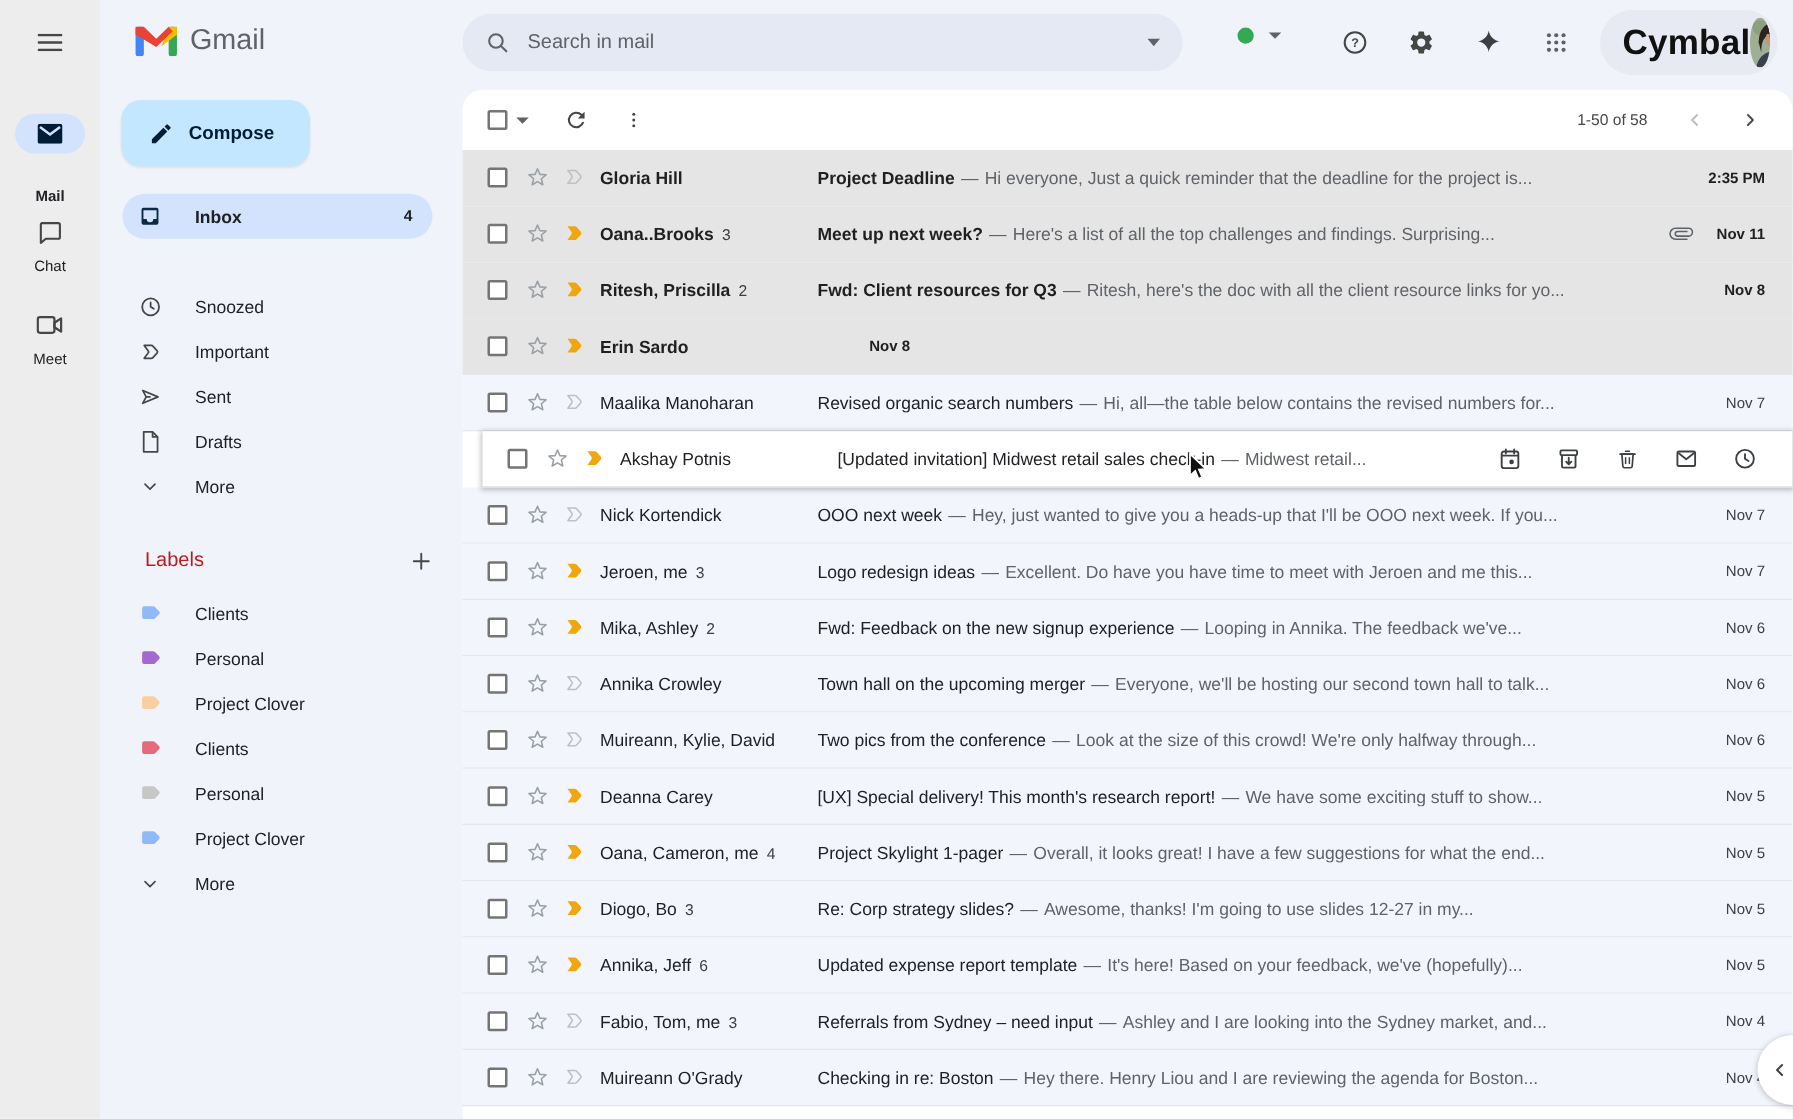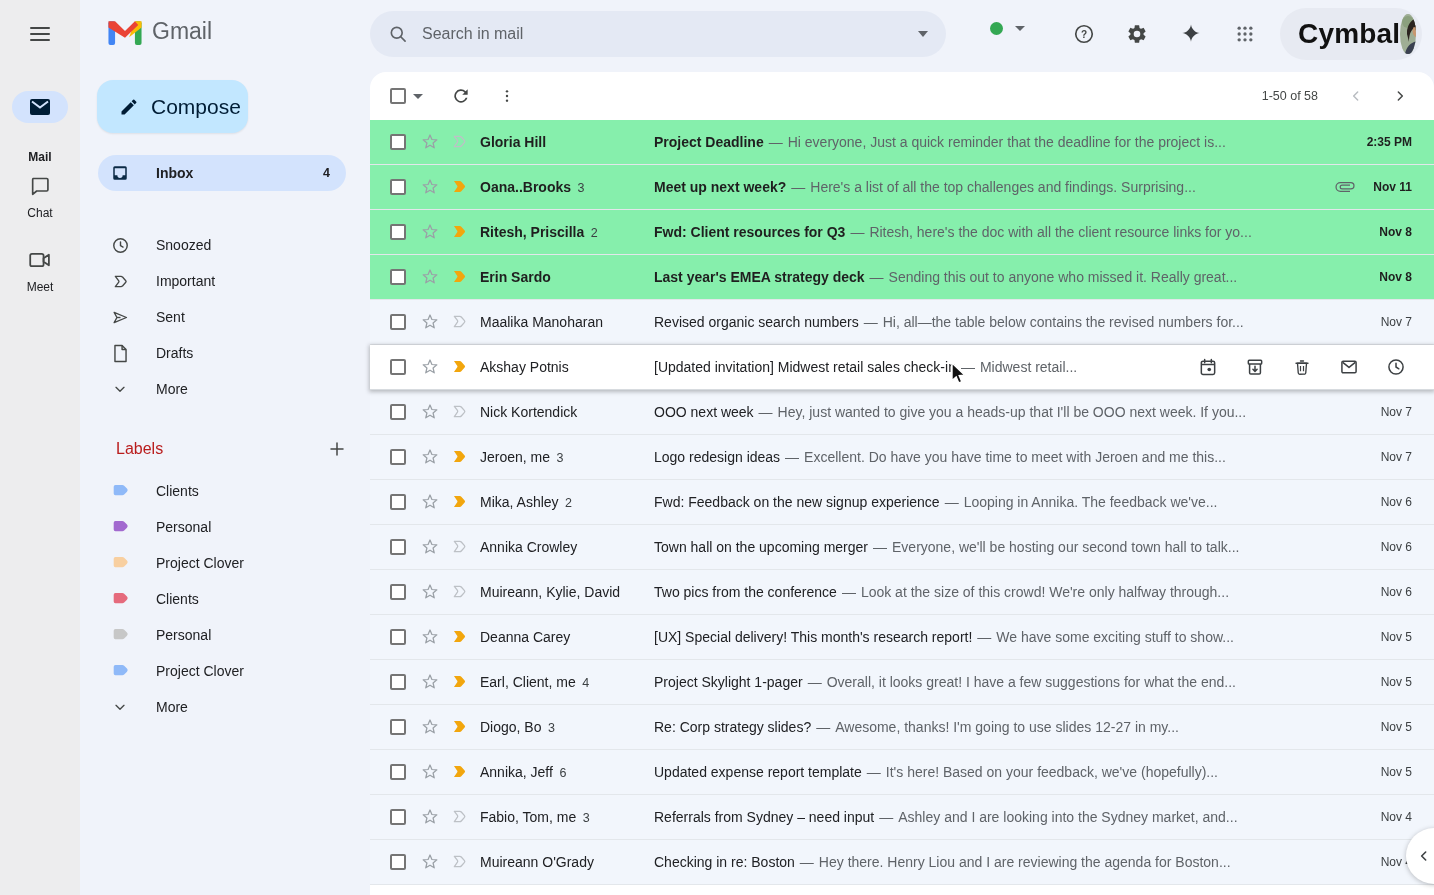--- a/index.html
+++ b/index.html
@@ -11,21 +11,21 @@
   #hamburger { position:absolute; left:16px; top:10px; width:48px; height:48px; border-radius:50%; display:flex; align-items:center; justify-content:center; cursor:pointer; }
   .rail-item { position:absolute; left:0; width:80px; text-align:center; cursor:pointer; }
   .rail-pill { width:56px; height:32px; border-radius:16px; margin:0 auto; display:flex; align-items:center; justify-content:center; }
   .rail-pill.active { background:#d3e3fd; }
   .rail-label { font-size:12px; color:#202124; margin-top:4px; }
   .rail-label.bold { font-weight:700;margin-top:27px; }
 
   
   #sidebar { position:absolute; left:80px; top:0; width:290px; height:895px; background:#f0f3fa; }
   #compose-btn { position:absolute; left:17px; top:80px; width:151px; height:53px; background:#c2e7ff; border-radius:16px; display:flex; align-items:center; gap:12px; padding-left:22px; cursor:pointer; box-shadow:0 1px 2px rgba(0,0,0,.08); }
-  #compose-btn span.lbl { font-size:21px; font-weight:400; color:#001d35; }
+  #compose-btn span.lbl { font-size:15px; font-weight:700; color:#001d35; }
   .nav-item { position:absolute; left:18px; width:248px; height:36px; border-radius:18px; display:flex; align-items:center; padding:0 16px 0 12px; cursor:pointer; }
   .nav-item .nicon { width:20px; height:20px; margin-right:26px; display:flex; align-items:center; justify-content:center; }
   .nav-item .nlabel { font-size:14px; color:#202124; flex:1; white-space:nowrap; }
   .nav-item .ncount { font-size:12.5px; color:#202124; }
   .nav-item.active { background:#d3e3fd; }
   .nav-item.active .nlabel, .nav-item.active .ncount { font-weight:700; }
   #labels-header { position:absolute; left:36px; top:440px; width:230px; display:flex; align-items:center; justify-content:space-between; }
   #labels-header .ltitle { font-size:16px; color:#b91c1c; }
   .label-item { display:flex; }
   .tag { width:17px; height:16px; }
@@ -47,23 +47,23 @@
 
   
   #main-card { position:absolute; left:370px; top:72px; right:0; bottom:0; background:#fff; border-radius:16px 16px 0 0; display:flex; flex-direction:column; }
   #list-toolbar { height:48px; display:flex; align-items:center; padding:0 14px 0 20px; flex:0 0 auto; }
   .cbx { width:16px; height:16px; border:2px solid #757575; border-radius:2px; background:#fff; cursor:pointer; flex:0 0 auto; }
   #toolbar-right { margin-left:auto; display:flex; align-items:center; gap:4px; }
   #pagination { font-size:12.5px; color:#444746; margin-right:14px; }
   .tb-icon { width:40px; height:40px; border-radius:50%; display:flex; align-items:center; justify-content:center; cursor:pointer; }
 
   #email-rows { flex:1; }
-  .email-row { height:45px; display:flex; align-items:center; padding:0 0 0 20px; border-bottom:1px solid #e3e7eb; cursor:pointer; position:relative; background:#86efac; }
+  .email-row { height:45px; display:flex; align-items:center; padding:0 0 0 20px; border-bottom:1px solid #e3e7eb; cursor:pointer; position:relative; background:#e5e5e5; }
   .email-row.read { background:#f2f6fc; }
-  .email-row.hovered { background:#fff; z-index:3; box-shadow:0 1px 4px 1px rgba(32,33,36,.28); border-bottom:1px solid #d7dbdf; }
+  .email-row.hovered { background:#fff; z-index:3; box-shadow:0 1px 4px 1px rgba(32,33,36,.28); border-bottom:1px solid #d7dbdf;margin-left:16px; }
   .email-row .cbx { margin-right:14px; }
   .star-btn, .imp-btn { width:20px; height:20px; margin-right:10px; flex:0 0 auto; cursor:pointer; }
   .imp-btn .filled, .imp-btn .outline { position:absolute; }
   .imp-btn { position:relative; }
   .cell-sender { width:164px; flex:0 0 auto; font-size:14px; color:#202124; white-space:nowrap; overflow:hidden; margin-right:10px; }
   .cell-sender .cnt { font-size:12.5px; color:#3c4043; font-weight:400; margin-left:3px; }
   .cell-text { flex:1; font-size:14px; color:#5f6368; white-space:nowrap; overflow:hidden; }
   .cell-text .subject { color:#202124; }
   .cell-text .sep { margin:0 5px; color:#5f6368; }
   .unread .cell-sender, .unread .subject { font-weight:700; color:#1f1f1f; }
@@ -423,21 +423,20 @@
             <polygon points="12,3.6 14.3,9 20.2,9.4 15.7,13.2 17.1,19 12,15.9 6.9,19 8.3,13.2 3.8,9.4 9.7,9" fill="none" stroke="#9aa0a6" stroke-width="1.5" stroke-linejoin="round"></polygon>
           </svg>
     </span>
     <span class="imp-btn imp-on">
       <svg class="filled" width="19" height="19" viewBox="0 0 24 24">
             <path d="M5 5h7.4c.72 0 1.4.31 1.87.86l4.23 4.84a1.96 1.96 0 0 1 0 2.6l-4.23 4.84c-.47.55-1.15.86-1.87.86H5l4.1-5.9a2 2 0 0 0 0-2.2z" fill="#f2a60d"></path>
           </svg>
 
     </span>
     <span class="cell-sender"><span class="sname">Erin Sardo</span><span class="cnt"></span></span>
-    <span class="cell-text"><span class="subject">Last year's EMEA strategy deck</span><span class="sep">—</span><span class="snippet">Sending this out to anyone who missed it. Really great...</span></span>
     <span class="row-meta">
 
       <span class="row-date">Nov 8</span>
     </span>
 
   </div>
       <div class="email-row read">
     <span class="cbx"></span>
     <span class="star-btn">
       <svg width="20" height="20" viewBox="0 0 24 24">
@@ -643,21 +642,21 @@
       <svg width="20" height="20" viewBox="0 0 24 24">
             <polygon points="12,3.6 14.3,9 20.2,9.4 15.7,13.2 17.1,19 12,15.9 6.9,19 8.3,13.2 3.8,9.4 9.7,9" fill="none" stroke="#9aa0a6" stroke-width="1.5" stroke-linejoin="round"></polygon>
           </svg>
     </span>
     <span class="imp-btn imp-on">
       <svg class="filled" width="19" height="19" viewBox="0 0 24 24">
             <path d="M5 5h7.4c.72 0 1.4.31 1.87.86l4.23 4.84a1.96 1.96 0 0 1 0 2.6l-4.23 4.84c-.47.55-1.15.86-1.87.86H5l4.1-5.9a2 2 0 0 0 0-2.2z" fill="#f2a60d"></path>
           </svg>
 
     </span>
-    <span class="cell-sender"><span class="sname">Earl, Client, me</span><span class="cnt"> 4</span></span>
+    <span class="cell-sender"><span class="sname">Oana, Cameron, me</span><span class="cnt"> 4</span></span>
     <span class="cell-text"><span class="subject">Project Skylight 1-pager</span><span class="sep">—</span><span class="snippet">Overall, it looks great! I have a few suggestions for what the end...</span></span>
     <span class="row-meta">
 
       <span class="row-date">Nov 5</span>
     </span>
 
   </div>
       <div class="email-row read">
     <span class="cbx"></span>
     <span class="star-btn">

